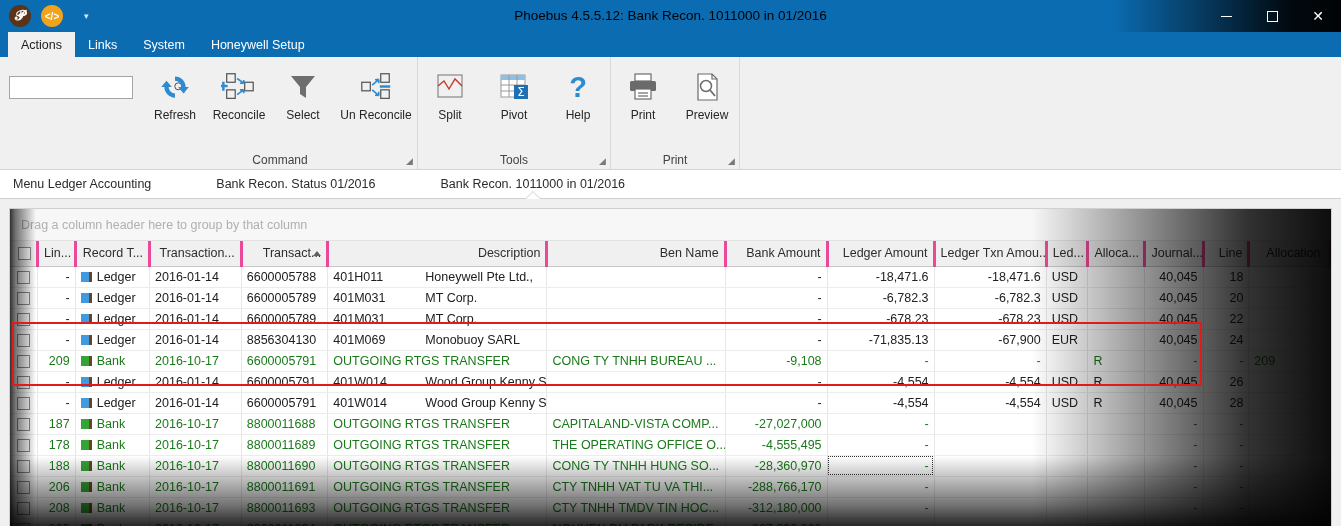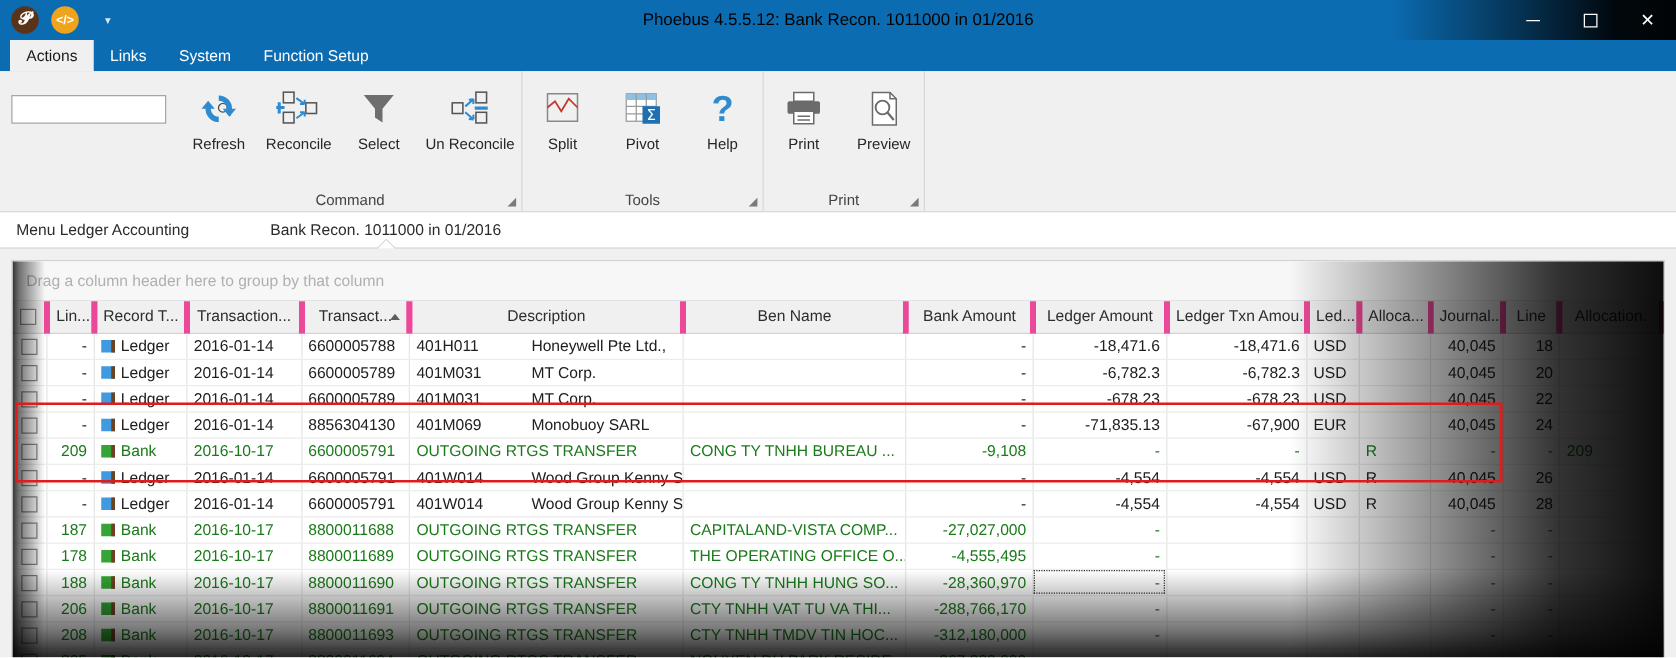--- a/index.html
+++ b/index.html
@@ -207,24 +207,24 @@
   }
 
   table.grid {
     border-collapse: collapse;
     table-layout: fixed;
     width: 1322px;
     font-size: 12.5px;
   }
   table.grid th {
     background: #f0f0f0;
-    border-right: 5px solid #ec4899;
+    border-right: 3px solid #ec4899;
     border-bottom: 1px solid #c8c8c8;
     font-weight: normal;
-    text-align: center;
+    text-align: right;
     color: #2d2d2d;
     height: 25px;
     padding: 0 5px;
     white-space: nowrap;
     overflow: hidden;
     position: relative;
     margin-left: 20px;
   }
   table.grid th .sortarrow {
     position: absolute; right: 5px; top: 50%;
@@ -320,21 +320,21 @@
     <div class="menutab active">
       <span>Actions</span>
     </div>
     <div class="menutab">
       <span>Links</span>
     </div>
     <div class="menutab">
       <span>System</span>
     </div>
     <div class="menutab">
-      <span>Function Setup</span>
+      <span>Honeywell Setup</span>
     </div>
   </div>
 
   <div class="ribbon">
 
     <div class="searchwrap">
       <input type="text" value="" placeholder="" style="">
       <span class="search-ico">
         <svg width="13" height="13" viewBox="0 0 16 16">
           <circle cx="6.5" cy="6.5" r="4.3" fill="none" stroke="#4a4a4a" stroke-width="1.2"></circle>
@@ -465,20 +465,23 @@
       <div class="rgroup-label">
         <span>Print</span>
         <span class="rgroup-launcher">◢</span>
       </div>
     </div>
   </div>
 
   <div class="crumbbar">
     <div class="crumb">
       <span>Menu Ledger Accounting</span>
+    </div>
+    <div class="crumb">
+      <span>Bank Recon. Status 01/2016</span>
     </div>
     <div class="crumb active">
       <span>Bank Recon. 1011000 in 01/2016</span>
     </div>
   </div>
 
   <div class="gridarea">
     <div class="gridbox">
 
       <div class="grouppanel">

